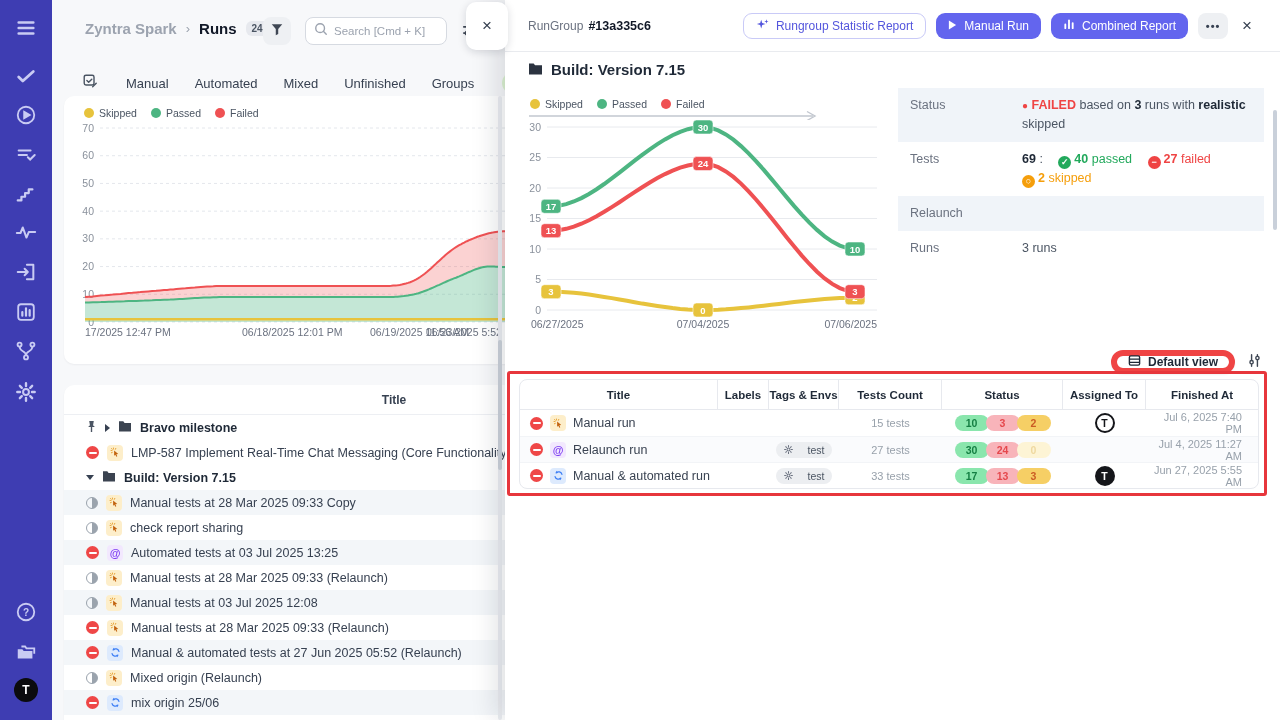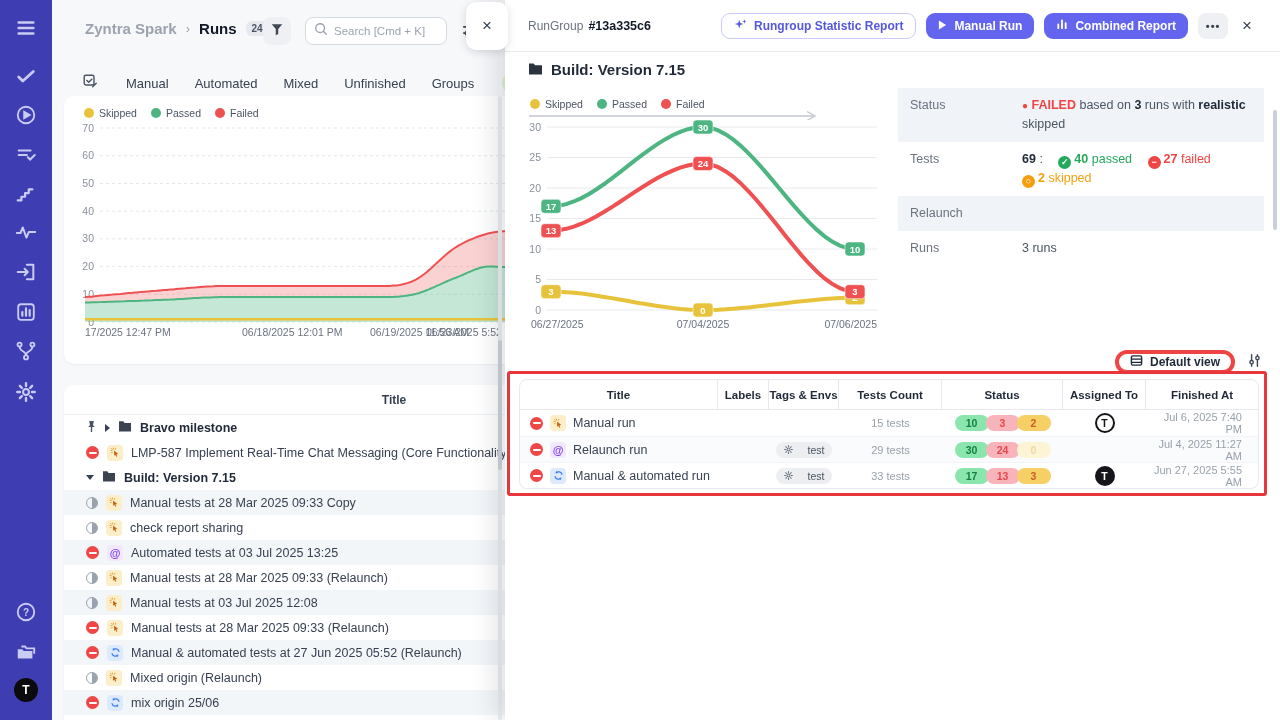--- a/index.html
+++ b/index.html
@@ -57,21 +57,21 @@
   .left-scroll { position:absolute; left:446px; top:96px; bottom:0; width:4px; background:#eceef2; border-radius:2px; }
   .left-scroll .thumb { position:absolute; left:0; top:244px; width:4px; height:130px; background:#cdd3db; border-radius:2px; }
 
   
   .drawer { position:absolute; left:505px; top:0; width:775px; height:720px; background:#fff; z-index:4; box-shadow:-10px 0 24px rgba(15,23,42,.12); }
   .drawer-close-tab { position:absolute; left:466px; top:2px; width:42px; height:48px; background:#fff; border-radius:10px; z-index:6; box-shadow:0 2px 8px rgba(15,23,42,.15); display:flex; align-items:center; justify-content:center; font-size:17px; color:#374151; cursor:pointer; }
   .drawer-header { position:absolute; left:0; top:0; width:100%; height:52px; border-bottom:1px solid #e9ebef; display:flex; align-items:center; }
   .dh-kind { margin-left:23px; font-size:12px; color:#6b7280; }
   .dh-id { font-size:12.5px; color:#111827; font-weight:bold; margin-left:5px; }
   .dh-actions { margin-left:auto; margin-right:24px; display:flex; align-items:center; gap:10px; }
-  .btn { height:26px; border-radius:9px; display:flex; align-items:center; gap:7px; padding:0 12px; font-size:12px; font-weight:bold; cursor:pointer; white-space:nowrap; }
+  .btn { height:26px; border-radius:9px; display:flex; align-items:center; gap:7px; padding:0 12px; font-size:12px; font-weight:normal; cursor:pointer; white-space:nowrap; }
   .btn-outline { background:#fff; border:1px solid #c9caf7; color:#5456dd; }
   .btn-solid { background:#6365ee; color:#fff; }
   .btn-more { width:30px; height:26px; background:#eef0f3; border-radius:8px; display:flex; align-items:center; justify-content:center; color:#374151; font-size:11px; letter-spacing:1px; font-weight:bold; cursor:pointer; }
   .dh-close { font-size:17px; color:#374151; cursor:pointer; padding:0 4px; }
 
   .drawer-heading { position:absolute; left:23px; top:61px; display:flex; align-items:center; gap:8px; font-size:15px; font-weight:bold; color:#1f2937; }
 
   .dchart { position:absolute; left:10px; top:92px; width:378px; height:255px; }
   .dchart .legend { position:absolute; left:15px; top:6px; }
   .dchart .arrow-svg { position:absolute; left:12px; top:16px; }
@@ -85,21 +85,21 @@
   .red-b { color:#ef4444; font-weight:bold; }
   .dot-red { color:#ef4444; font-size:10px; }
   .b-dark { color:#1f2937; font-weight:bold; }
   .seg { margin-right:12px; white-space:nowrap; }
   .grn { color:#22a95c; } .rd { color:#ef4444; } .org { color:#f59e0b; }
   .mini-ic { display:inline-flex; width:13px; height:13px; border-radius:50%; color:#fff; font-size:9px; align-items:center; justify-content:center; vertical-align:-2px; margin-right:3px; font-weight:bold; }
   .mini-pass { background:#22a95c; } .mini-fail { background:#ef4444; } .mini-skip { background:#f59e0b; }
   .drawer-scroll { position:absolute; right:3px; top:110px; width:4px; height:120px; background:#c9d0da; border-radius:2px; }
 
   .view-row { position:absolute; top:350px; right:18px; display:flex; align-items:center; gap:12px; }
-  .view-btn { height:24px; border:4px solid #ef4444; border-radius:12px; background:#fff; box-shadow:0 1px 2px rgba(15,23,42,.06); display:flex; align-items:center; gap:7px; padding:0 11px; font-size:12px; font-weight:bold; color:#1f2937; cursor:pointer; }
+  .view-btn { height:24px; border:6px solid #ef4444; border-radius:12px; background:#fff; box-shadow:0 1px 2px rgba(15,23,42,.06); display:flex; align-items:center; gap:7px; padding:0 11px; font-size:12px; font-weight:bold; color:#1f2937; cursor:pointer; }
 
   .hl-box { position:absolute; left:2px; top:371px; width:760px; height:125px; border:3px solid #e7363c; border-radius:3px; z-index:9; pointer-events:none; }
   .rg-table { position:absolute; left:14px; top:379px; width:740px; height:110px; background:#fff; border:1px solid #e7e9ee; border-radius:8px; overflow:hidden; }
   .t-row { display:grid; grid-template-columns:198px 51px 70px 103px 121px 83px 1fr; align-items:center; }
   .t-head { height:30px; border-bottom:1px solid #e7e9ee; }
   .t-head .t-cell { font-size:11.5px; font-weight:bold; color:#1f2937; text-align:center; height:30px; line-height:30px; border-right:1px solid #e7e9ee; }
   .t-head .t-cell:last-child { border-right:none; }
   .t-body .t-row { height:26px; border-top:1px solid #f2f4f7; }
   .t-body .t-row:first-child { border-top:none; }
   .t-body .t-row.alt { background:#fafbfd; }
@@ -652,21 +652,21 @@
           <div class="c-center"></div>
           <div class="c-center">
             <span class="tag-pill">
               <svg width="9" height="9" viewBox="0 0 12 12" fill="none" stroke="#6b7280" stroke-width="1.4" stroke-linecap="round">
                 <circle cx="6" cy="6" r="2"></circle>
                 <path d="M6 0.8v1.4M6 9.8v1.4M0.8 6h1.4M9.8 6h1.4M2.3 2.3l1 1M8.7 8.7l1 1M8.7 3.3l1-1M2.3 9.7l1-1"></path>
               </svg>
               <span>test</span>
             </span>
           </div>
-          <div class="c-tests">29 tests</div>
+          <div class="c-tests">27 tests</div>
           <div class="c-center">
             <span class="pill pill-pass">30</span>
             <span class="pill pill-fail">24</span>
             <span class="pill pill-skip faded">0</span>
           </div>
           <div class="c-center"></div>
           <div class="c-date">Jul 4, 2025 11:27 AM</div>
         </div>
         <div class="t-row">
           <div class="c-title">

